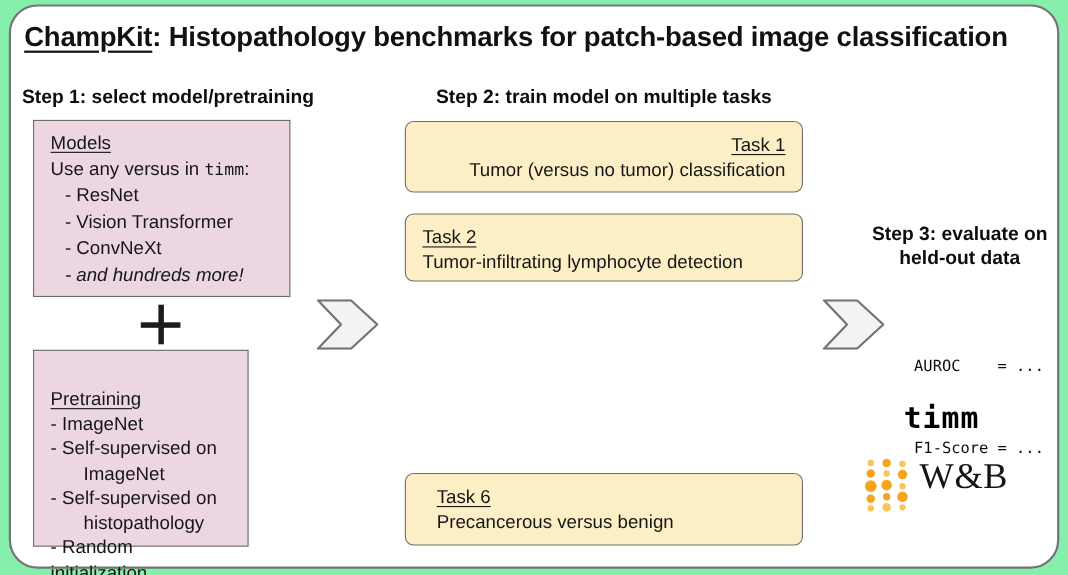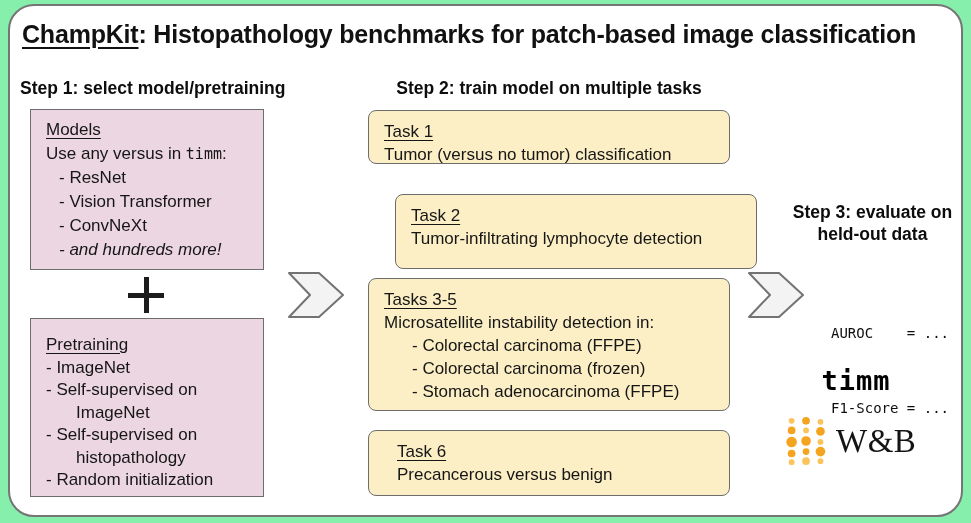--- a/index.html
+++ b/index.html
@@ -32,48 +32,48 @@
   .sh2{left:368px;top:78px;width:362px;text-align:center;}
   .sh3{left:780px;top:201px;width:185px;text-align:center;line-height:22px;}
   .box{
     position:absolute;border:1.5px solid var(--box-border);border-radius:0;
     font-size:17px;color:#161616;
   }
   .pink{background:var(--pink-box);}
   .yellow{background:var(--yellow-box);border-radius:8px;}
   .box .hd{text-decoration:underline;text-underline-offset:3px;}
   .models-box{left:30px;top:109px;width:234px;height:161px;padding:8px 15px;line-height:24px;box-sizing:border-box;}
-  .pretrain-box{left:30px;top:318px;width:234px;height:179px;padding:15px 15px 8px 15px;line-height:22.5px;box-sizing:border-box;}
+  .pretrain-box{left:30px;top:318px;width:196px;height:179px;padding:33px 15px 8px 15px;line-height:22.5px;box-sizing:border-box;}
   .indent1{padding-left:13px;}
   .indent2{padding-left:30px;}
   .italic{font-style:italic;}
   .code{font-family:"DejaVu Sans Mono", monospace;font-size:15px;}
   .task-box{left:368px;width:362px;padding:9px 15px;line-height:23px;box-sizing:border-box;}
-  .t1{top:110px;height:54px;}
-  .t2{top:194px;height:75px;margin-left:27px;}
+  .t1{top:110px;height:65px;text-align:right;}
+  .t2{top:194px;height:62px;}
   .t35{top:278px;height:133px;}
   .t6{top:430px;height:66px;padding-left:28px;}
   .task-bullet{padding-left:28px;}
   .plus-icon{position:absolute;left:128px;top:277px;width:36px;height:36px;}
   .plus-icon::before{content:"";position:absolute;left:0;top:15.5px;width:36px;height:5px;background:#1c1c1c;}
   .plus-icon::after{content:"";position:absolute;left:15.5px;top:0;width:5px;height:36px;background:#1c1c1c;}
   .chev{position:absolute;width:56px;height:46px;}
   .chev polygon{fill:var(--arrow-fill);stroke:var(--arrow-border);stroke-width:2;stroke-linejoin:round;}
   .chev1{left:288px;top:272px;}
   .chev2{left:748px;top:272px;}
   .metrics{
     position:absolute;left:831px;top:271px;
     font-family:"DejaVu Sans Mono", monospace;font-size:14px;line-height:25px;
     white-space:pre;color:#0d0d0d;
   }
   .timm-logo{
     position:absolute;left:786px;top:365px;width:140px;text-align:center;
     font-family:"DejaVu Sans Mono", monospace;font-weight:700;font-size:27px;letter-spacing:1px;color:#000;
   }
-  .wandb-logo{position:absolute;left:785px;top:416px;display:flex;align-items:center;gap:7px;}
+  .wandb-logo{position:absolute;left:785px;top:416px;display:flex;gap:7px;}
   .wandb-word{font-family:"Liberation Serif", serif;font-size:33px;color:#141414;letter-spacing:0.5px;}
   .gold{fill:var(--wandb-gold);}
   .gold-light{fill:var(--wandb-gold-light);}
 </style>
 </head>
 <body>
 
 <div class="stage">
   <div class="outer-frame"></div>
 
@@ -119,27 +119,20 @@
   <div class="box yellow task-box t1">
     <div><span class="hd">Task 1</span></div>
     <div>Tumor (versus no tumor) classification</div>
   </div>
 
   <div class="box yellow task-box t2">
     <div><span class="hd">Task 2</span></div>
     <div>Tumor-infiltrating lymphocyte detection</div>
   </div>
 
-  <div class="box yellow task-box t35">
-    <div><span class="hd">Tasks 3-5</span></div>
-    <div>Microsatellite instability detection in:</div>
-    <div class="task-bullet">- Colorectal carcinoma (FFPE)</div>
-    <div class="task-bullet">- Colorectal carcinoma (frozen)</div>
-    <div class="task-bullet">- Stomach adenocarcinoma (FFPE)</div>
-  </div>
 
   <div class="box yellow task-box t6">
     <div><span class="hd">Task 6</span></div>
     <div>Precancerous versus benign</div>
   </div>
 
   <div class="metrics">
     <div>AUROC    = ...</div>
     <div>F1-Score = ...</div>
   </div>

